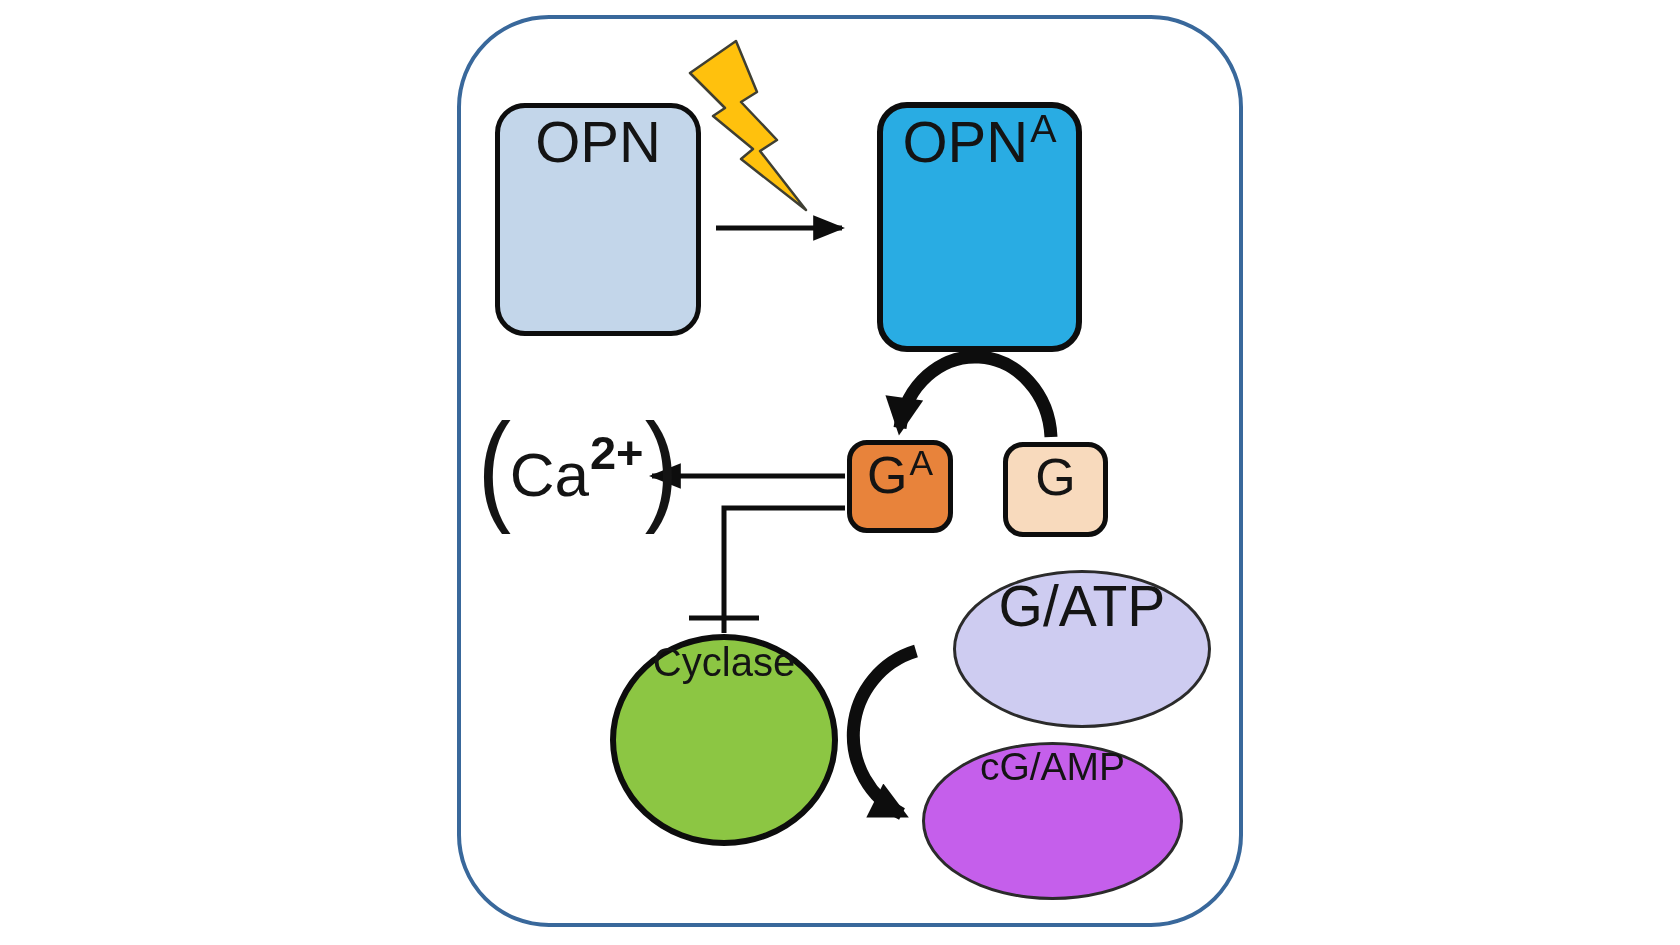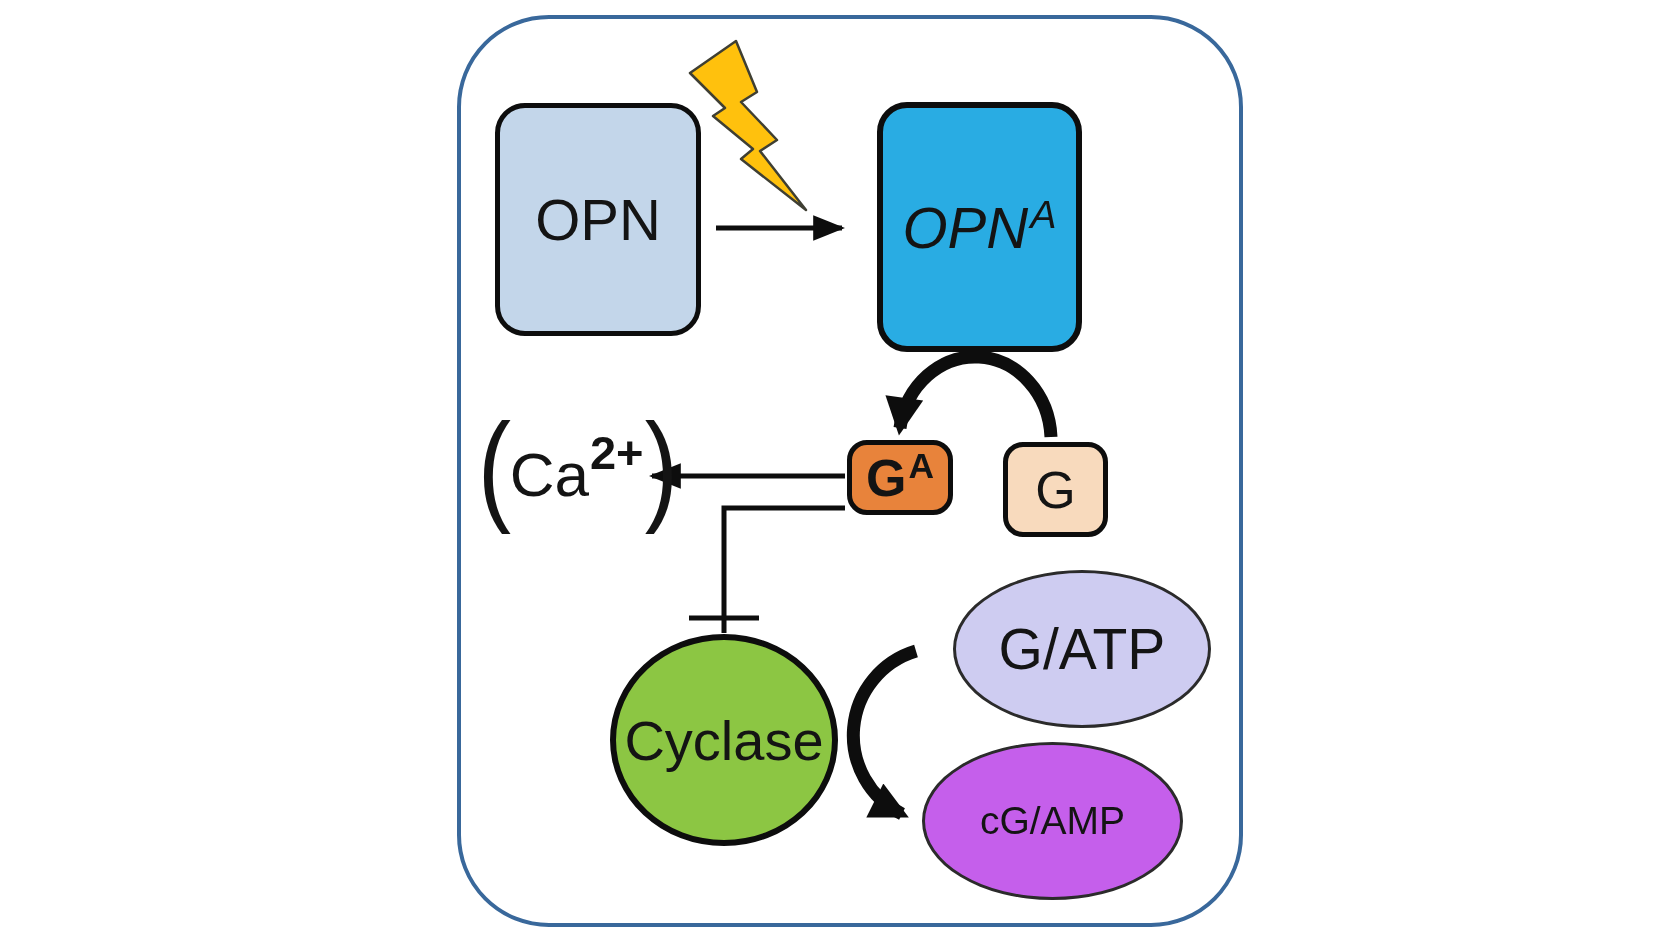--- a/index.html
+++ b/index.html
@@ -5,33 +5,33 @@
   html,body{margin:0;padding:0;background:#ffffff;}
   .canvas{
     position:relative;width:1680px;height:945px;background:#ffffff;overflow:hidden;
     font-family:"Liberation Sans","DejaVu Sans",sans-serif;color:#141414;
   }
   .cell-membrane{
     position:absolute;left:457px;top:15px;width:786px;height:912px;
     border:4px solid #39689B;border-radius:92px;background:#ffffff;box-sizing:border-box;
   }
   .node{
-    position:absolute;display:flex;align-items:center;justify-content:center;
+    position:absolute;display:flex;justify-content:center;
     box-sizing:border-box;text-align:center;
   }
   .rect-node{border:5px solid #0d0d0d;border-radius:30px;}
   .small-node{border:5px solid #0d0d0d;border-radius:20px;}
   .circle-node{border:6px solid #0d0d0d;border-radius:50%;}
   .ellipse-node{border:3px solid #2b2b2b;border-radius:50%;}
 
   .opn-box{left:495px;top:103px;width:206px;height:233px;font-size:58px;}
   .opna-box{left:877px;top:102px;width:205px;height:250px;border-width:6px;font-size:58px;}
-  .ga-box{left:847px;top:440px;width:106px;height:75px;font-size:52px;font-weight:bold;}
+  .ga-box{left:847px;top:440px;width:106px;height:93px;font-size:52px;}
   .g-box{left:1003px;top:442px;width:105px;height:95px;font-size:52px;}
-  .cyclase-circle{left:610px;top:634px;width:228px;height:212px;font-size:56px;}
+  .cyclase-circle{left:610px;top:634px;width:228px;height:212px;font-size:40px;}
   .gatp-ellipse{left:953px;top:570px;width:258px;height:158px;font-size:57px;}
   .cgamp-ellipse{left:922px;top:742px;width:261px;height:158px;font-size:39px;}
 
   .node-sup{font-size:0.68em;position:relative;top:-0.5em;margin-left:2px;}
 
   .ca-group{
     position:absolute;left:479px;top:416px;height:104px;display:flex;align-items:center;
   }
   .ca-bracket{font-size:122px;font-weight:400;line-height:0.85;transform:scaleX(0.82);margin:0 -5px;}
   .ca-base{font-size:62px;position:relative;top:6px;text-align:center;}
@@ -67,21 +67,21 @@
     <path d="M 845 508 L 724 508 L 724 633" fill="none" stroke="#0d0d0d" stroke-width="5"></path>
     <line x1="689" y1="618" x2="759" y2="618" stroke="#0d0d0d" stroke-width="5"></line>
 
     <path d="M 916 651 A 88 88 0 0 0 902 814" fill="none" stroke="#0d0d0d" stroke-width="13" marker-end="url(#arrow-thick)"></path>
   </svg>
 
   <div class="node rect-node opn-box" style="background-color: rgb(195, 214, 234);">
     <span>OPN</span>
   </div>
 
-  <div class="node rect-node opna-box" style="background-color: rgb(41, 172, 227); font-style: italic;">
+  <div class="node rect-node opna-box" style="background-color: rgb(41, 172, 227);">
     <span>
       <span>OPN</span><span class="node-sup">A</span>
     </span>
   </div>
 
   <div class="node small-node ga-box" style="background-color: rgb(232, 131, 59);">
     <span>
       <span>G</span><span class="node-sup">A</span>
     </span>
   </div>

